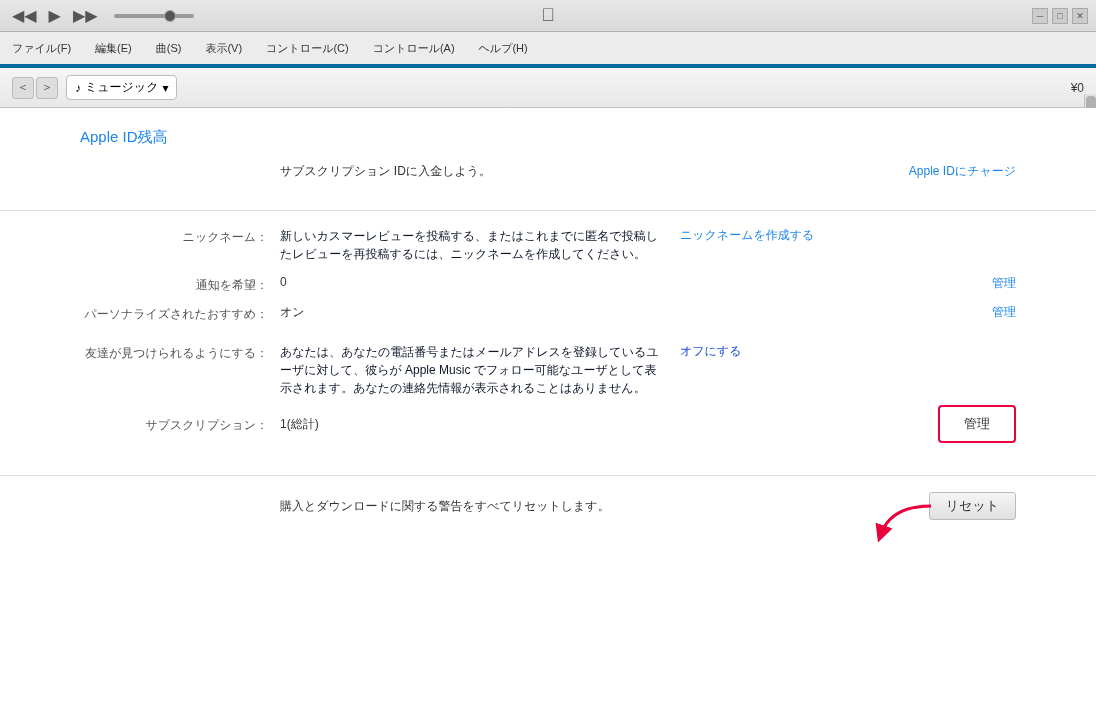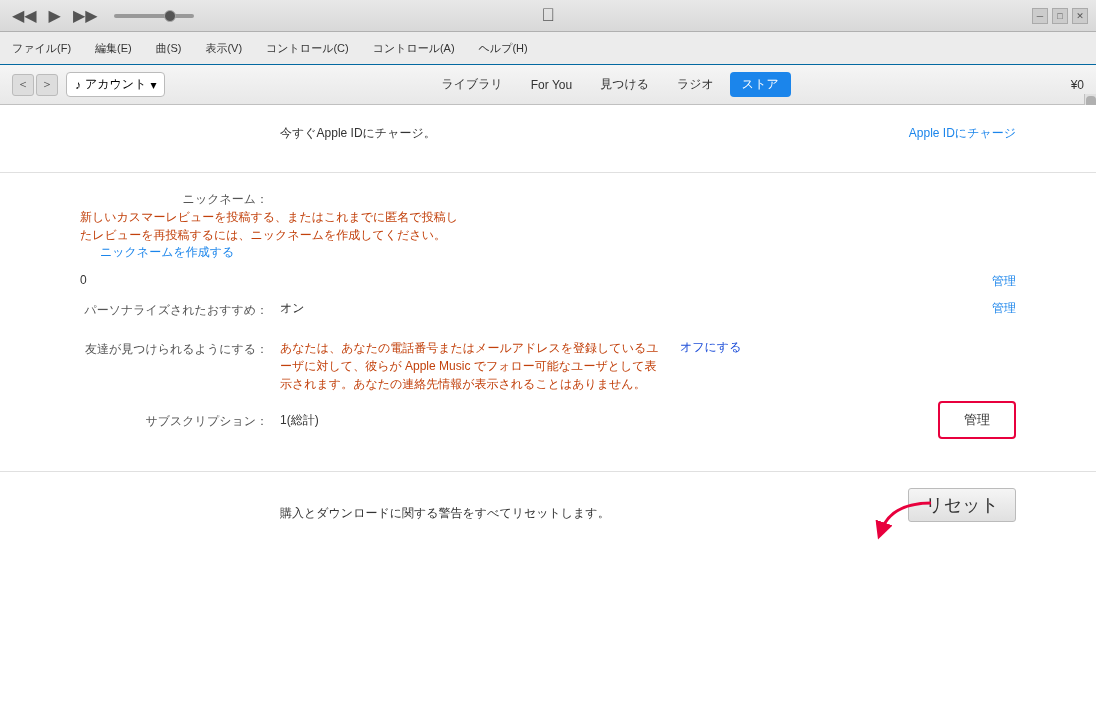--- a/index.html
+++ b/index.html
@@ -79,21 +79,21 @@
       color: #555;
     }
 
     
     .menu-bar {
       background: #ececec;
       height: 22px;
       display: flex;
       align-items: center;
       padding: 16px 8px;
-      border-bottom: 1px solid #0369a1;
+      border-bottom: 4px solid #0369a1;
       gap: 16px;
     }
     .menu-item {
       font-size: 11px;
       color: #333;
       cursor: pointer;
       padding: 2px 4px;
     }
 
     
@@ -237,21 +237,21 @@
     .settings-title {
       font-size: 15px;
       color: #333;
       font-weight: normal;
       margin-bottom: 16px;
     }
 
     
     .nickname-desc {
       font-size: 12px;
-      color: #c2410c;
+      color: #0f172a;
       line-height: 1.5;
       max-width: 380px;
     }
 
     
     .manage-btn-highlighted {
       display: inline-block;
       padding: 8px 24px;
       background: white;
       border: 2.5px solid #e8003d;
@@ -262,40 +262,40 @@
     }
 
     
     .reset-btn {
       display: inline-block;
       padding: 4px 16px;
       background: linear-gradient(to bottom, #f5f5f5, #e0e0e0);
       border: 1px solid #bbb;
       border-radius: 3px;
       cursor: pointer;
-      font-size: 18px;
+      font-size: 13px;
       color: #333;
     }
 
     .off-link {
       color: #1d4ed8;
       cursor: pointer;
       font-size: 12px;
     }
 
     .subscription-row {
       display: flex;
       align-items: center;
       margin-bottom: 8px;
       position: relative;
     }
 
     .reset-row {
       display: flex;
-      align-items: flex-end;
+      align-items: center;
       padding: 16px 60px;
     }
     .reset-text {
       flex: 1;
       font-size: 12px;
       color: #333;
       padding-left: 200px;
     }
 
     .bottom-bar {
@@ -343,58 +343,53 @@
   <span class="menu-item">ヘルプ(H)</span>
 </div>
 
 <div class="nav-bar">
   <div class="nav-arrows">
     <div class="nav-arrow">＜</div>
     <div class="nav-arrow">＞</div>
   </div>
   <div class="music-selector">
     <span>♪</span>
-    <span>アカウント</span>
+    <span>ミュージック</span>
     <span>▾</span>
-  </div>
-  <div class="nav-tabs">
-    <div class="nav-tab">ライブラリ</div>
-    <div class="nav-tab">For You</div>
-    <div class="nav-tab">見つける</div>
-    <div class="nav-tab">ラジオ</div>
-    <div class="nav-tab active">ストア</div>
   </div>
   <div class="balance">¥0</div>
 </div>
 
 <div class="scrollbar-right">
   <div class="scrollbar-thumb"></div>
 </div>
 
 <div class="main-content">
 
   <div class="apple-id-section">
+    <div class="section-title">Apple ID残高</div>
     <div class="section-row">
       <div class="row-label"></div>
-      <div class="row-content">今すぐApple IDにチャージ。</div>
+      <div class="row-content">サブスクリプション IDに入金しよう。</div>
       <div class="row-action">Apple IDにチャージ</div>
     </div>
   </div>
 
   <div class="divider"></div>
 
   <div class="settings-section">
 
-    <div class="section-row" style="margin-bottom:12px;flex-direction:column;">
+    <div class="section-row" style="margin-bottom:12px;">
       <div class="row-label">ニックネーム：</div>
       <div class="row-content nickname-desc">新しいカスマーレビューを投稿する、またはこれまでに匿名で投稿したレビューを再投稿するには、ニックネームを作成してください。</div>
       <div class="row-action">ニックネームを作成する</div>
     </div>
 
     <div class="section-row">
+      <div class="row-label">通知を希望：</div>
       <div class="row-content">0</div>
       <div class="row-action manage-plain">管理</div>
     </div>
 
     <div class="section-row">
       <div class="row-label">パーソナライズされたおすすめ：</div>
       <div class="row-content">オン</div>
       <div class="row-action manage-plain">管理</div>
     </div>
 

